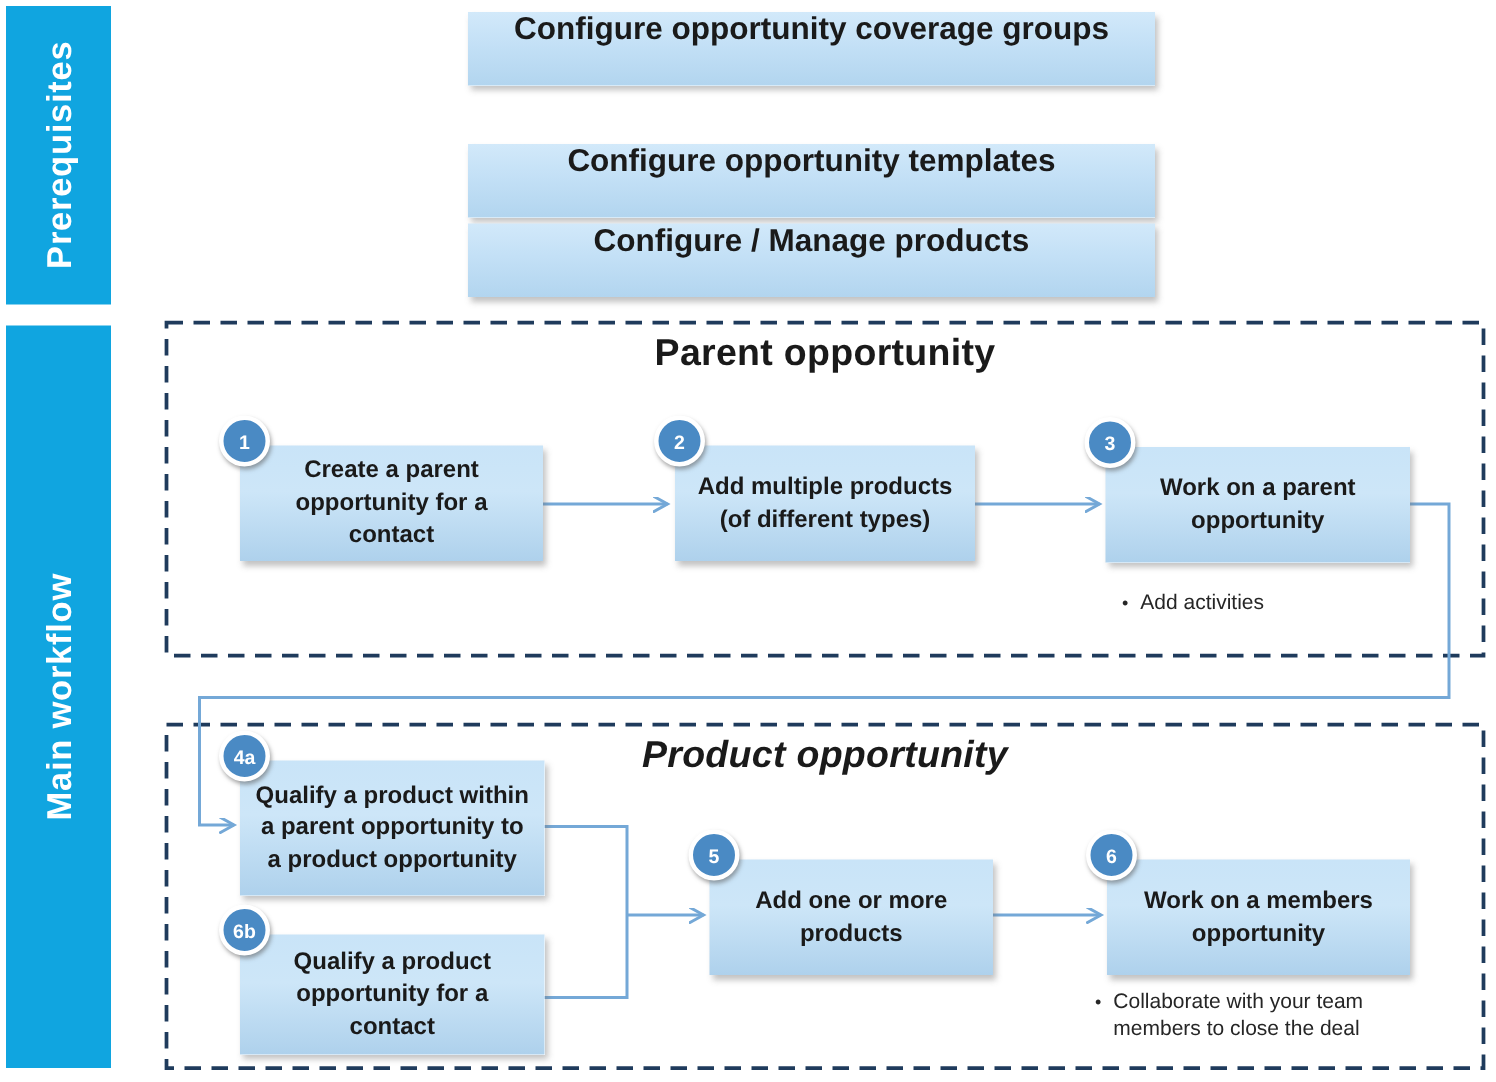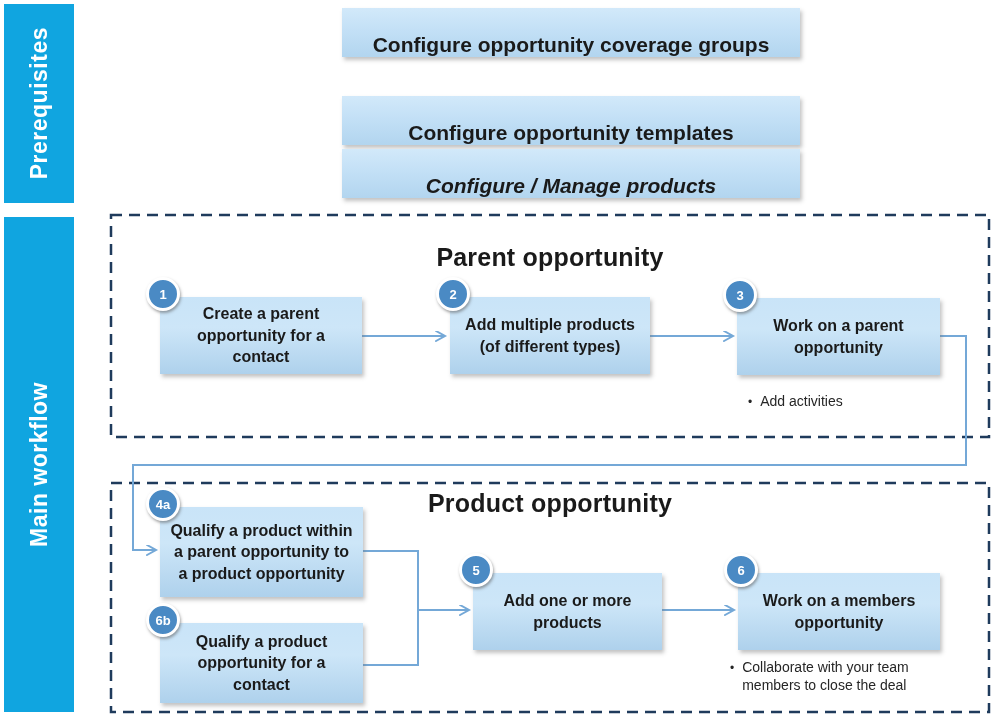--- a/index.html
+++ b/index.html
@@ -11,24 +11,24 @@
   .vbar{
     position:absolute;left:4px;width:70px;background:#10a5e0;
     display:flex;align-items:center;justify-content:center;
   }
   .vbar .vlabel{
     writing-mode:vertical-rl;transform:rotate(180deg);
     color:#ffffff;font-weight:700;font-size:23px;letter-spacing:.5px;white-space:nowrap;
   }
   
   .prereq-box{
-    position:absolute;left:342px;width:458px;height:49px;
+    position:absolute;left:312px;width:458px;height:49px;
     background:linear-gradient(180deg,#d2e9fa 0%,#c3e0f6 45%,#b2d5ef 100%);
     box-shadow:2px 3px 4px rgba(120,120,120,.45);
-    display:flex;align-items:flex-end;justify-content:center;
+    display:flex;align-items:flex-start;justify-content:center;
     font-weight:700;font-size:21px;
   }
   
   .section-title{
     position:absolute;left:110px;width:880px;text-align:center;
     font-weight:700;font-size:25px;letter-spacing:.2px;
   }
   
   .step{position:absolute;z-index:2;}
   .step-box{
@@ -85,25 +85,25 @@
   <div class="vbar" style="top:217px;height:495px;">
     <span class="vlabel">Main workflow</span>
   </div>
 
   <div class="prereq-box" style="top:8px;">
     <span>Configure opportunity coverage groups</span>
   </div>
   <div class="prereq-box" style="top:80px;margin-top:16px;">
     <span>Configure opportunity templates</span>
   </div>
-  <div class="prereq-box" style="top:149px;font-style:italic;">
+  <div class="prereq-box" style="top:149px;">
     <span>Configure / Manage products</span>
   </div>
 
-  <div class="section-title" style="top:221px;margin-top:22px;">Parent opportunity</div>
+  <div class="section-title" style="top:221px;">Parent opportunity</div>
 
   <div class="step" style="left:160px;top:297px;width:202px;height:77px;">
     <div class="step-box">
       <span>Create a parent opportunity for a contact</span>
     </div>
     <div class="badge">1</div>
   </div>
 
   <div class="step" style="left:450px;top:297px;width:200px;height:77px;">
     <div class="step-box">
@@ -116,21 +116,21 @@
     <div class="step-box">
       <span>Work on a parent opportunity</span>
     </div>
     <div class="badge">3</div>
     <div class="note" style="left:11px;top:95px;width:180px;">
       <span class="dot">•</span>
       <span>Add activities</span>
     </div>
   </div>
 
-  <div class="section-title" style="top:489px;">Product opportunity</div>
+  <div class="section-title" style="top:489px;font-style:italic;">Product opportunity</div>
 
   <div class="step" style="left:160px;top:507px;width:203px;height:90px;">
     <div class="step-box">
       <span>Qualify a product within a parent opportunity to a product opportunity</span>
     </div>
     <div class="badge">4a</div>
   </div>
 
   <div class="step" style="left:160px;top:623px;width:203px;height:80px;">
     <div class="step-box">

